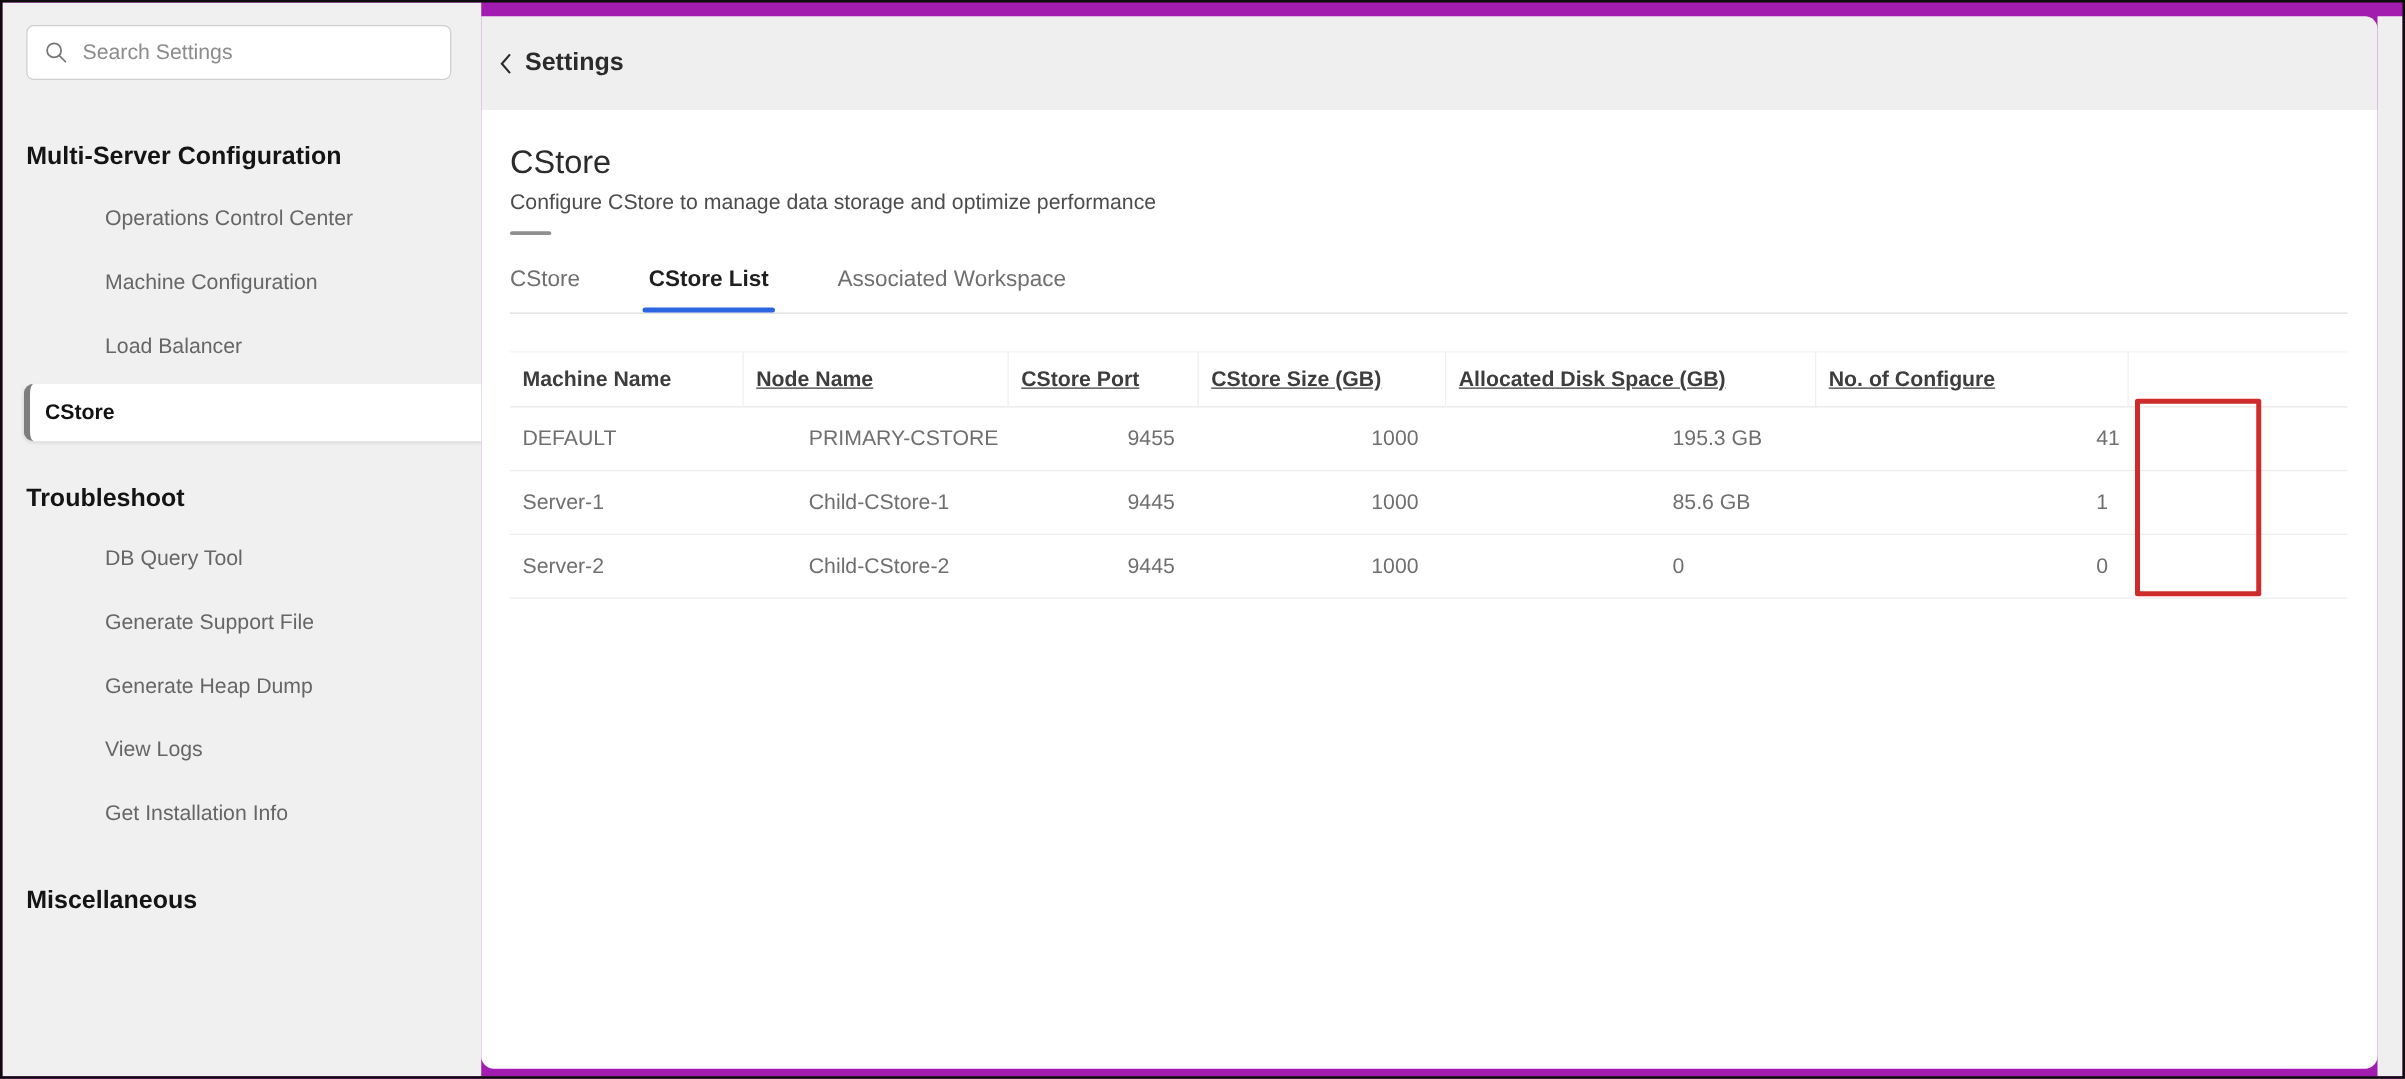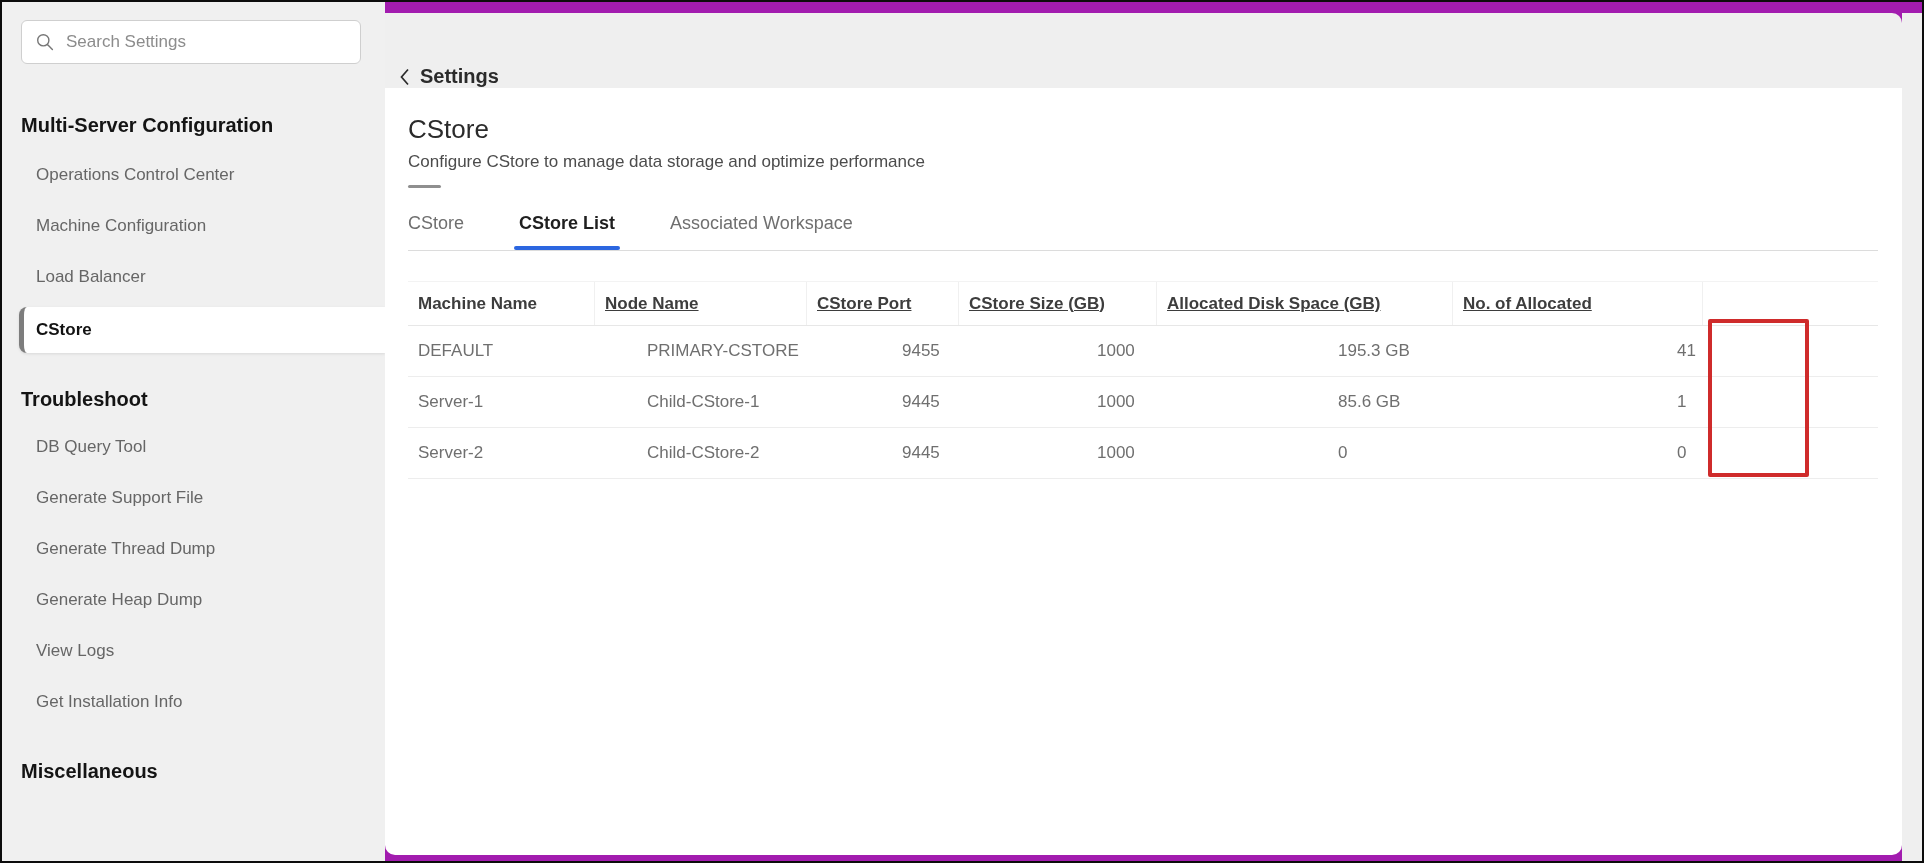--- a/index.html
+++ b/index.html
@@ -7,28 +7,28 @@
   .frame { position:absolute; inset:0; width:1924px; height:863px; border:2px solid #0c0c0c; background:#a21caf; overflow:hidden; }
 
   
   .sidebar { position:absolute; left:0; top:0; width:383px; height:100%; background:#f0f0f0; padding-top:18px; }
   .search-box { margin-left:19px; width:340px; height:44px; background:#fff; border:1px solid #cfcfcf; border-radius:6px; display:flex; align-items:center; padding-left:13px; }
   .search-box svg { flex:0 0 auto; }
   .search-box input { border:none; outline:none; background:transparent; font-family:"Liberation Sans",sans-serif; font-size:17px; color:#555; margin-left:11px; width:270px; }
   .search-box input::placeholder { color:#8c8c8c; }
   .section-heading { margin:47px 0 0 19px; font-size:20px; font-weight:700; color:#141414; line-height:28px; }
   .nav-list { margin-top:10px; }
-  .nav-item { height:51px; display:flex; align-items:center; padding-left:34px; font-size:17px; color:#666; cursor:pointer; }
+  .nav-item { height:51px; display:flex; align-items:center; padding-left:34px; font-size:17px; color:#666; cursor:pointer;margin-left:48px; }
   .nav-item.selected { height:46px; margin:5px 0 0 17px; width:calc(100% - 17px); padding-left:12px; background:#fff; border-left:5px solid #7d7d7d; border-radius:8px 0 0 8px; font-weight:700; color:#121212; box-shadow:0 1px 3px rgba(0,0,0,0.10); }
   .nav-list.second { margin-top:8px; }
   .section-heading.mid { margin-top:32px; }
   .section-heading.last { margin-top:30px; }
 
   
-  .topbar { position:absolute; left:383px; top:11px; width:1517px; height:75px; background:#efefef; border-top-right-radius:10px; display:flex; align-items:flex-end; padding-left:13px; }
+  .topbar { position:absolute; left:383px; top:11px; width:1517px; height:75px; background:#efefef; border-top-right-radius:10px; display:flex; align-items:center; padding-left:13px; }
   .topbar .back { display:flex; align-items:center; gap:9px; cursor:pointer; }
   .topbar .back-label { font-size:20px; font-weight:600; color:#2b2b2b; }
   .right-strip { position:absolute; right:0; top:11px; width:20px; height:calc(100% - 11px); background:#efefef; }
 
   
   .panel { position:absolute; left:383px; top:86px; width:1517px; height:767px; background:#fff; border-radius:0 0 10px 10px; padding-left:23px; }
   .page-title { margin-top:26px; font-size:26px; font-weight:500; color:#2b2b2b; line-height:30px; }
   .page-subtitle { margin-top:8px; font-size:17px; color:#4c4c4c; line-height:20px; }
   .accent-bar { margin-top:13px; width:33px; height:3px; background:#8f8f8f; border-radius:2px; }
 
@@ -83,23 +83,20 @@
 
     <div class="section-heading mid">Troubleshoot</div>
     <div class="nav-list second">
       <div class="nav-item">
           <span>DB Query Tool</span>
         </div>
       <div class="nav-item">
           <span>Generate Support File</span>
         </div>
       <div class="nav-item">
-          <span>Generate Thread Dump</span>
-        </div>
-      <div class="nav-item">
           <span>Generate Heap Dump</span>
         </div>
       <div class="nav-item">
           <span>View Logs</span>
         </div>
       <div class="nav-item">
           <span>Get Installation Info</span>
         </div>
     </div>
 
@@ -127,21 +124,21 @@
       <div class="tab">Associated Workspace</div>
     </div>
 
     <div class="table">
       <div class="trow thead">
         <div class="cell">Machine Name</div>
         <div class="cell">Node Name</div>
         <div class="cell">CStore Port</div>
         <div class="cell">CStore Size (GB)</div>
         <div class="cell">Allocated Disk Space (GB)</div>
-        <div class="cell">No. of Allocated</div>
+        <div class="cell">No. of Configure</div>
         <div class="cell"></div>
       </div>
 
       <div class="trow tbody-row">
         <div class="cell">DEFAULT</div>
         <div class="cell">PRIMARY-CSTORE</div>
         <div class="cell">9455</div>
         <div class="cell">1000</div>
         <div class="cell">195.3 GB</div>
         <div class="cell">41</div>

